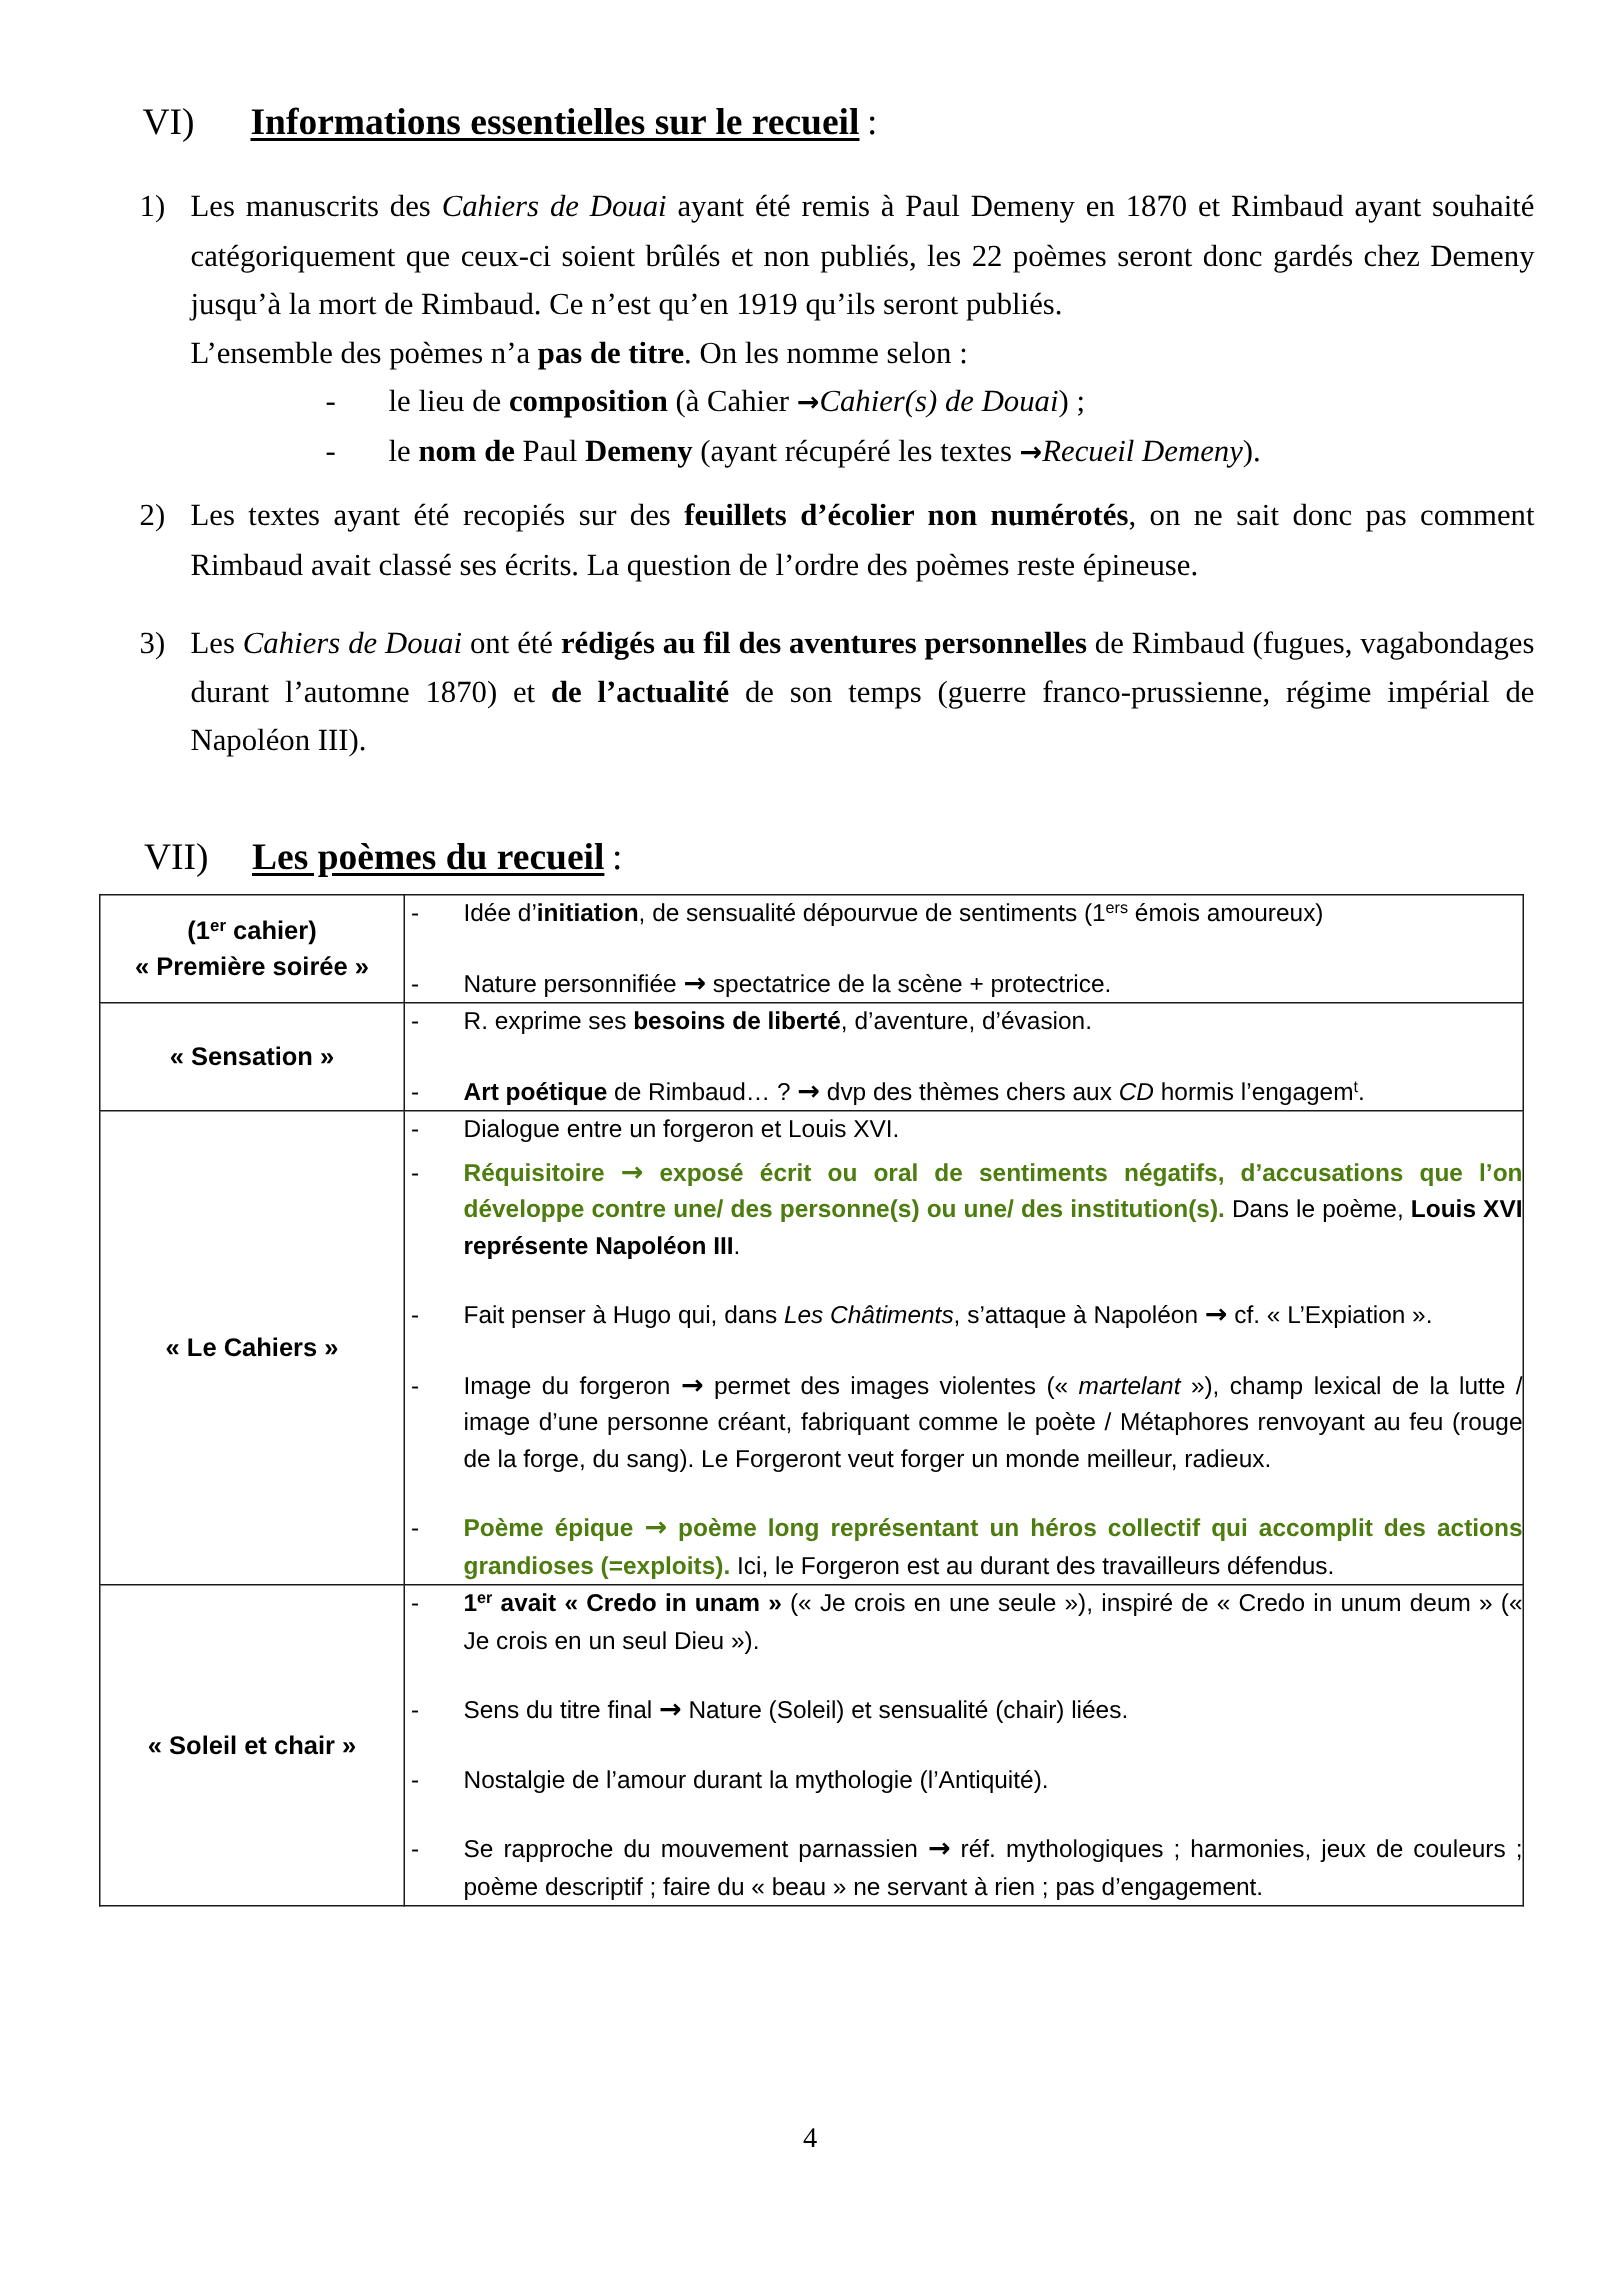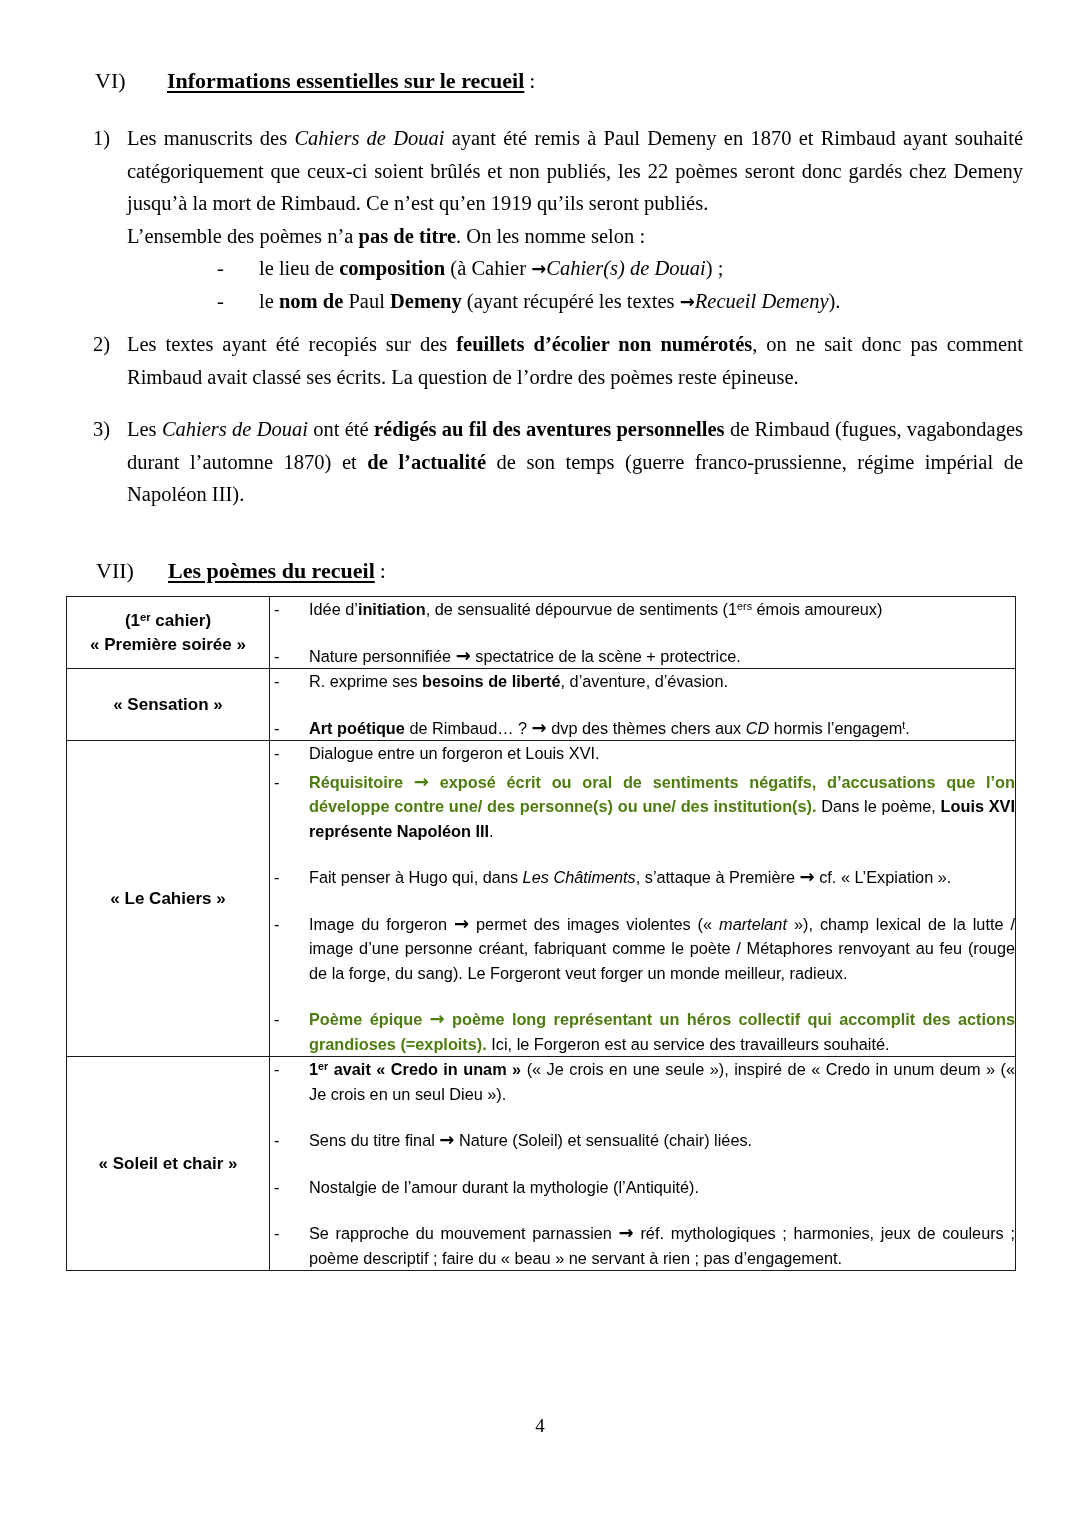--- a/index.html
+++ b/index.html
@@ -24,21 +24,21 @@
     height: 1527px;
     background: #fff;
   }
 
   
   .section-head {
     position: absolute;
     display: flex;
     align-items: baseline;
     font-family: "Liberation Serif", serif;
-    font-size: 22px;
+    font-size: 25px;
   }
   .section-head .numeral {
     width: 72px;
     flex: 0 0 72px;
     font-weight: 400;
   }
   .section-head .title {
     font-weight: 700;
     text-decoration: underline;
     text-underline-offset: 3px;
@@ -245,29 +245,29 @@
             <div class="note">
               <span class="dash">-</span>
               <span class="ntext"><span>Dialogue entre un forgeron et Louis XVI.</span></span>
             </div>
             <div class="note">
               <span class="dash">-</span>
               <span class="ntext"><span class="red">Réquisitoire </span><span class="red arrow">→</span><span class="red"> exposé écrit ou oral de sentiments négatifs, d’accusations que l’on développe contre une/ des personne(s) ou une/ des institution(s).</span><span> Dans le poème, </span><b>Louis XVI représente Napoléon III</b><span>.</span></span>
             </div>
             <div class="note gap">
               <span class="dash">-</span>
-              <span class="ntext"><span>Fait penser à Hugo qui, dans </span><i>Les Châtiments</i><span>, s’attaque à Première </span><span class="arrow">→</span><span> cf. « L’Expiation ».</span></span>
+              <span class="ntext"><span>Fait penser à Hugo qui, dans </span><i>Les Châtiments</i><span>, s’attaque à Napoléon </span><span class="arrow">→</span><span> cf. « L’Expiation ».</span></span>
             </div>
             <div class="note gap">
               <span class="dash">-</span>
               <span class="ntext"><span>Image du forgeron </span><span class="arrow">→</span><span> permet des images violentes (« </span><i>martelant</i><span> »), champ lexical de la lutte / image d’une personne créant, fabriquant comme le poète / Métaphores renvoyant au feu (rouge de la forge, du sang). Le Forgeront veut forger un monde meilleur, radieux.</span></span>
             </div>
             <div class="note gap">
               <span class="dash">-</span>
-              <span class="ntext"><span class="red">Poème épique </span><span class="red arrow">→</span><span class="red"> poème long représentant un héros collectif qui accomplit des actions grandioses (=exploits).</span><span> Ici, le Forgeron est au service des travailleurs souhaité.</span></span>
+              <span class="ntext"><span class="red">Poème épique </span><span class="red arrow">→</span><span class="red"> poème long représentant un héros collectif qui accomplit des actions grandioses (=exploits).</span><span> Ici, le Forgeron est au durant des travailleurs défendus.</span></span>
             </div>
           </td>
         </tr>
         <tr>
           <td class="poem-name">
             <div>« Soleil et chair »</div>
           </td>
           <td class="poem-notes">
             <div class="note">
               <span class="dash">-</span>

